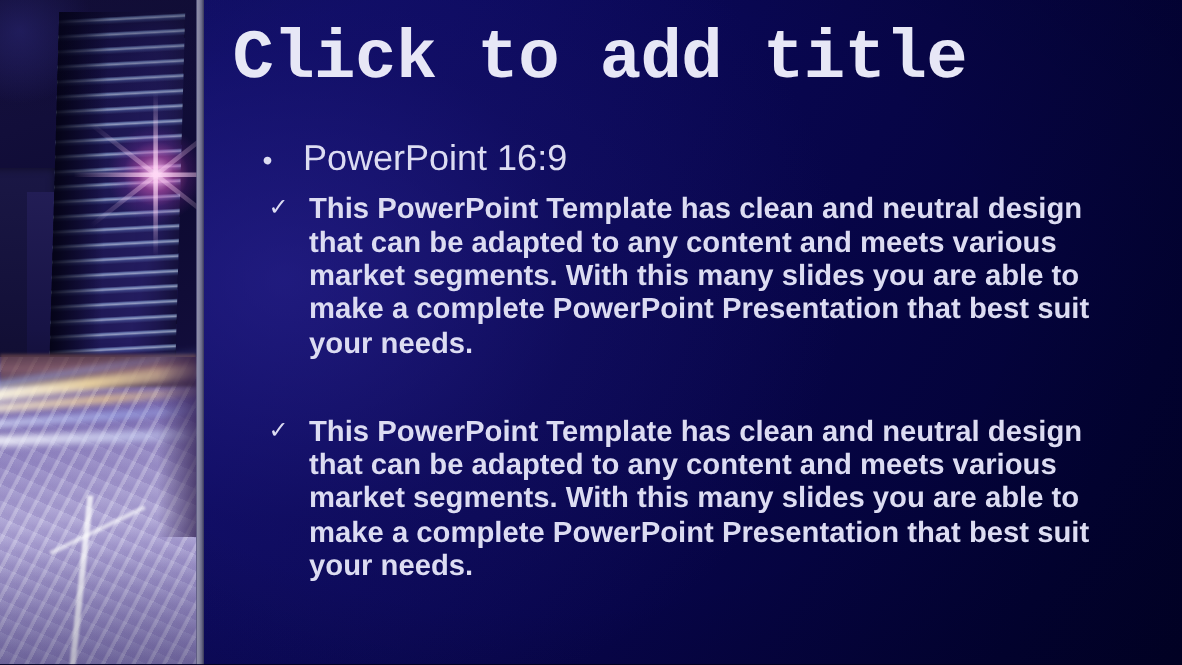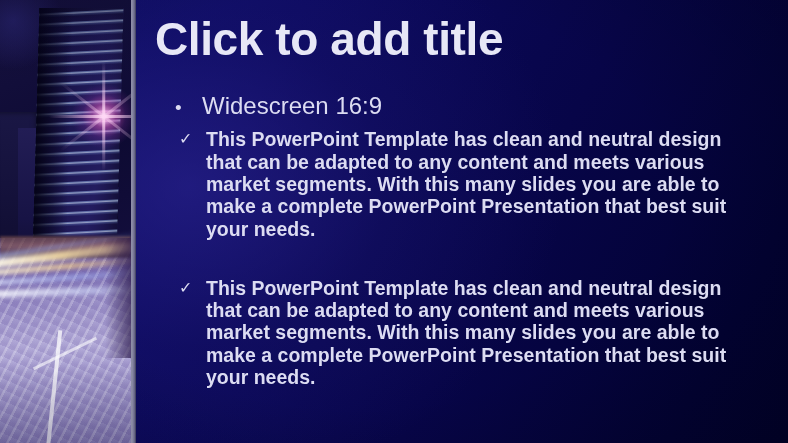--- a/index.html
+++ b/index.html
@@ -200,20 +200,21 @@
     position: absolute;
     left: 155px;
     top: 14px;
     width: 600px;
     font-size: 46px;
     font-weight: bold;
     letter-spacing: -0.4px;
     color: #e7e7f6;
     line-height: 1.1;
     white-space: nowrap;
+    font-family: Liberation Mono, monospace;
   }
 
   .body-area {
     position: absolute;
     left: 175px;
     top: 92px;
     width: 586px;
   }
 
   .lvl1 {
@@ -293,21 +294,21 @@
     <div class="ph-grade"></div>
   </div>
   <div class="photo-border"></div>
 
   <div class="title">Click to add title</div>
 
   <div class="body-area">
 
     <div class="lvl1">
       <span class="bullet">•</span>
-      <span class="para">Widescreen 16:9</span>
+      <span class="para">PowerPoint 16:9</span>
     </div>
 
     <div class="lvl2">
       <span class="check">✓</span>
       <span class="para">This PowerPoint Template has clean and neutral design that can be adapted to any content and meets various market segments. With this many slides you are able to make a complete PowerPoint Presentation that best suit your needs.</span>
     </div>
 
     <div class="lvl2">
       <span class="check">✓</span>
       <span class="para">This PowerPoint Template has clean and neutral design that can be adapted to any content and meets various market segments. With this many slides you are able to make a complete PowerPoint Presentation that best suit your needs.</span>

